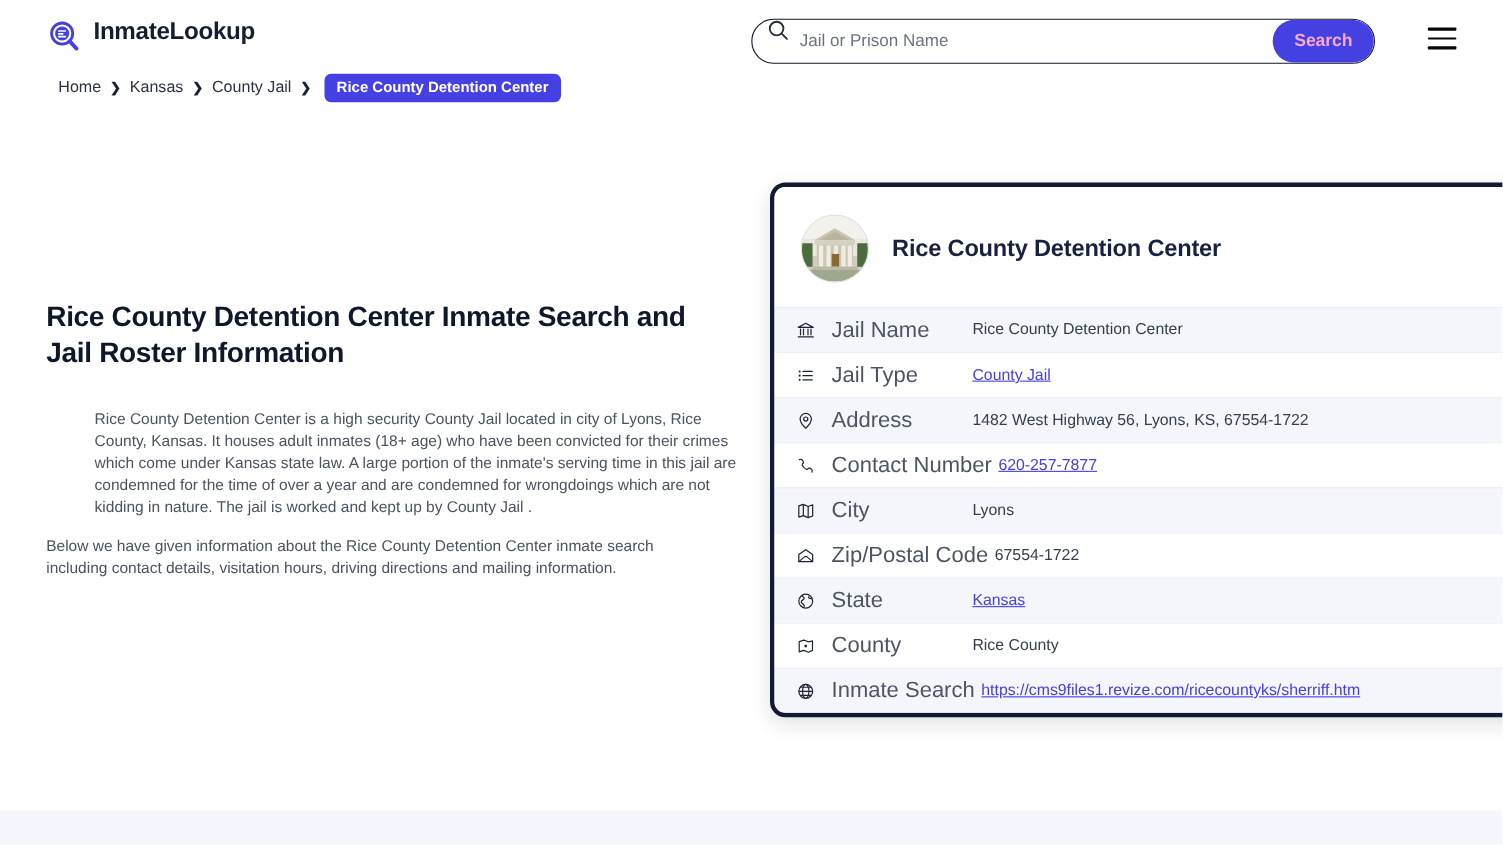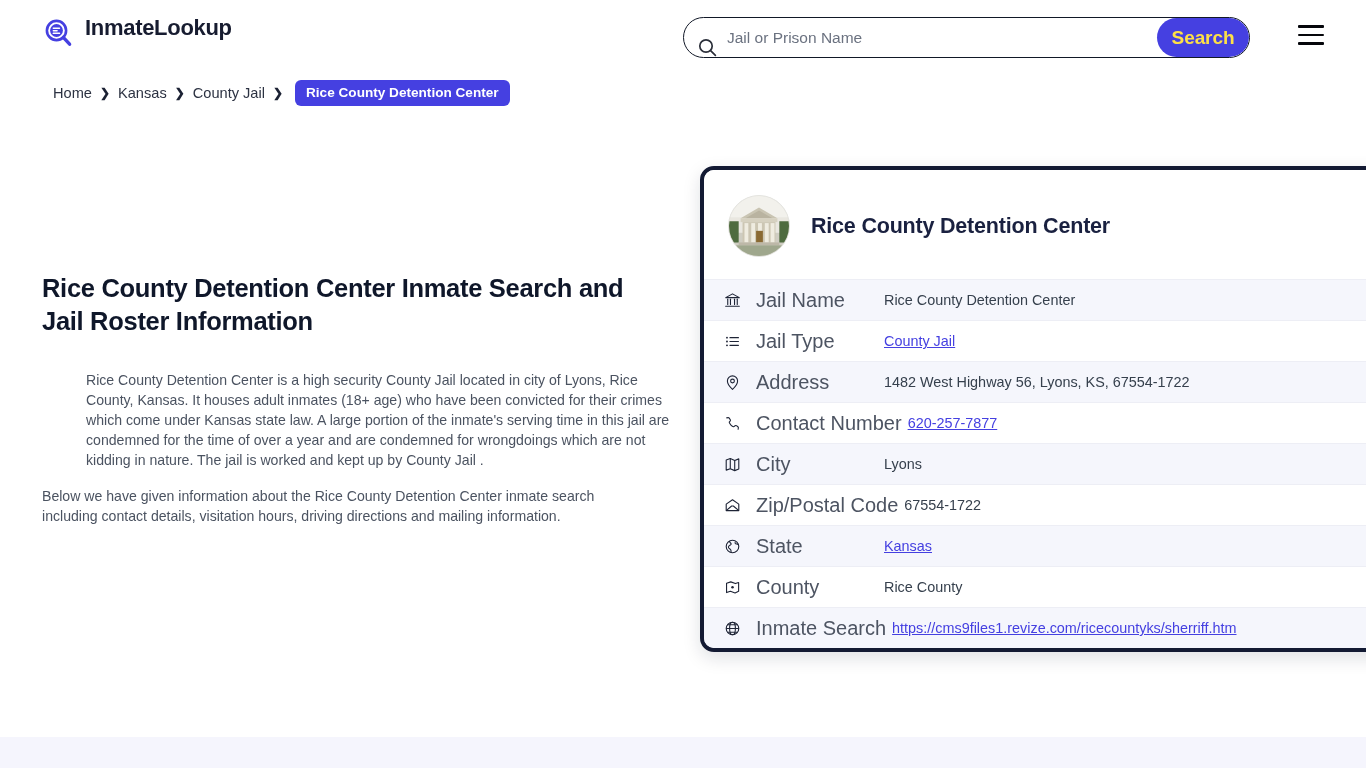--- a/index.html
+++ b/index.html
@@ -52,21 +52,21 @@
   .searchbar {
     position: absolute;
     left: 683px;
     top: 17px;
     width: 567px;
     height: 41px;
     border: 1.6px solid #111827;
     border-radius: 21px;
     background: #ffffff;
     display: flex;
-    align-items: flex-end;
+    align-items: flex-start;
     overflow: hidden;
   }
   .search-glass {
     margin-left: 14px;
     width: 19px; height: 19px;
     flex: 0 0 auto;
     color: #2b2f3a;
   }
   .search-input {
     flex: 1 1 auto;
@@ -79,23 +79,23 @@
     padding: 0 8px 0 10px;
     height: 100%;
   }
   .search-input::placeholder { color: #6b7280; opacity: 1; }
   .search-btn {
     flex: 0 0 auto;
     height: 100%;
     width: 92px;
     border: none;
     background: #4540e1;
-    color: #fde047;
+    color: #f9a8d4;
     font-family: "Liberation Sans", sans-serif;
-    font-size: 19px;
+    font-size: 16px;
     font-weight: 700;
     border-radius: 21px;
     cursor: pointer;
     letter-spacing: -0.1px;
   }
 
   .hamburger {
     position: absolute;
     left: 1298px;
     top: 24px;
@@ -112,21 +112,21 @@
     height: 2.6px;
     width: 26px;
     background: #05060b;
     border-radius: 1px;
   }
 
   
   .breadcrumb {
     position: absolute;
     left: 53px;
-    top: 80px;
+    top: 67px;
     display: flex;
     align-items: center;
     gap: 0px;
     font-size: 14.6px;
     color: #2c3242;
   }
   .crumb {
     color: #2c3242;
     text-decoration: none;
     white-space: nowrap;

